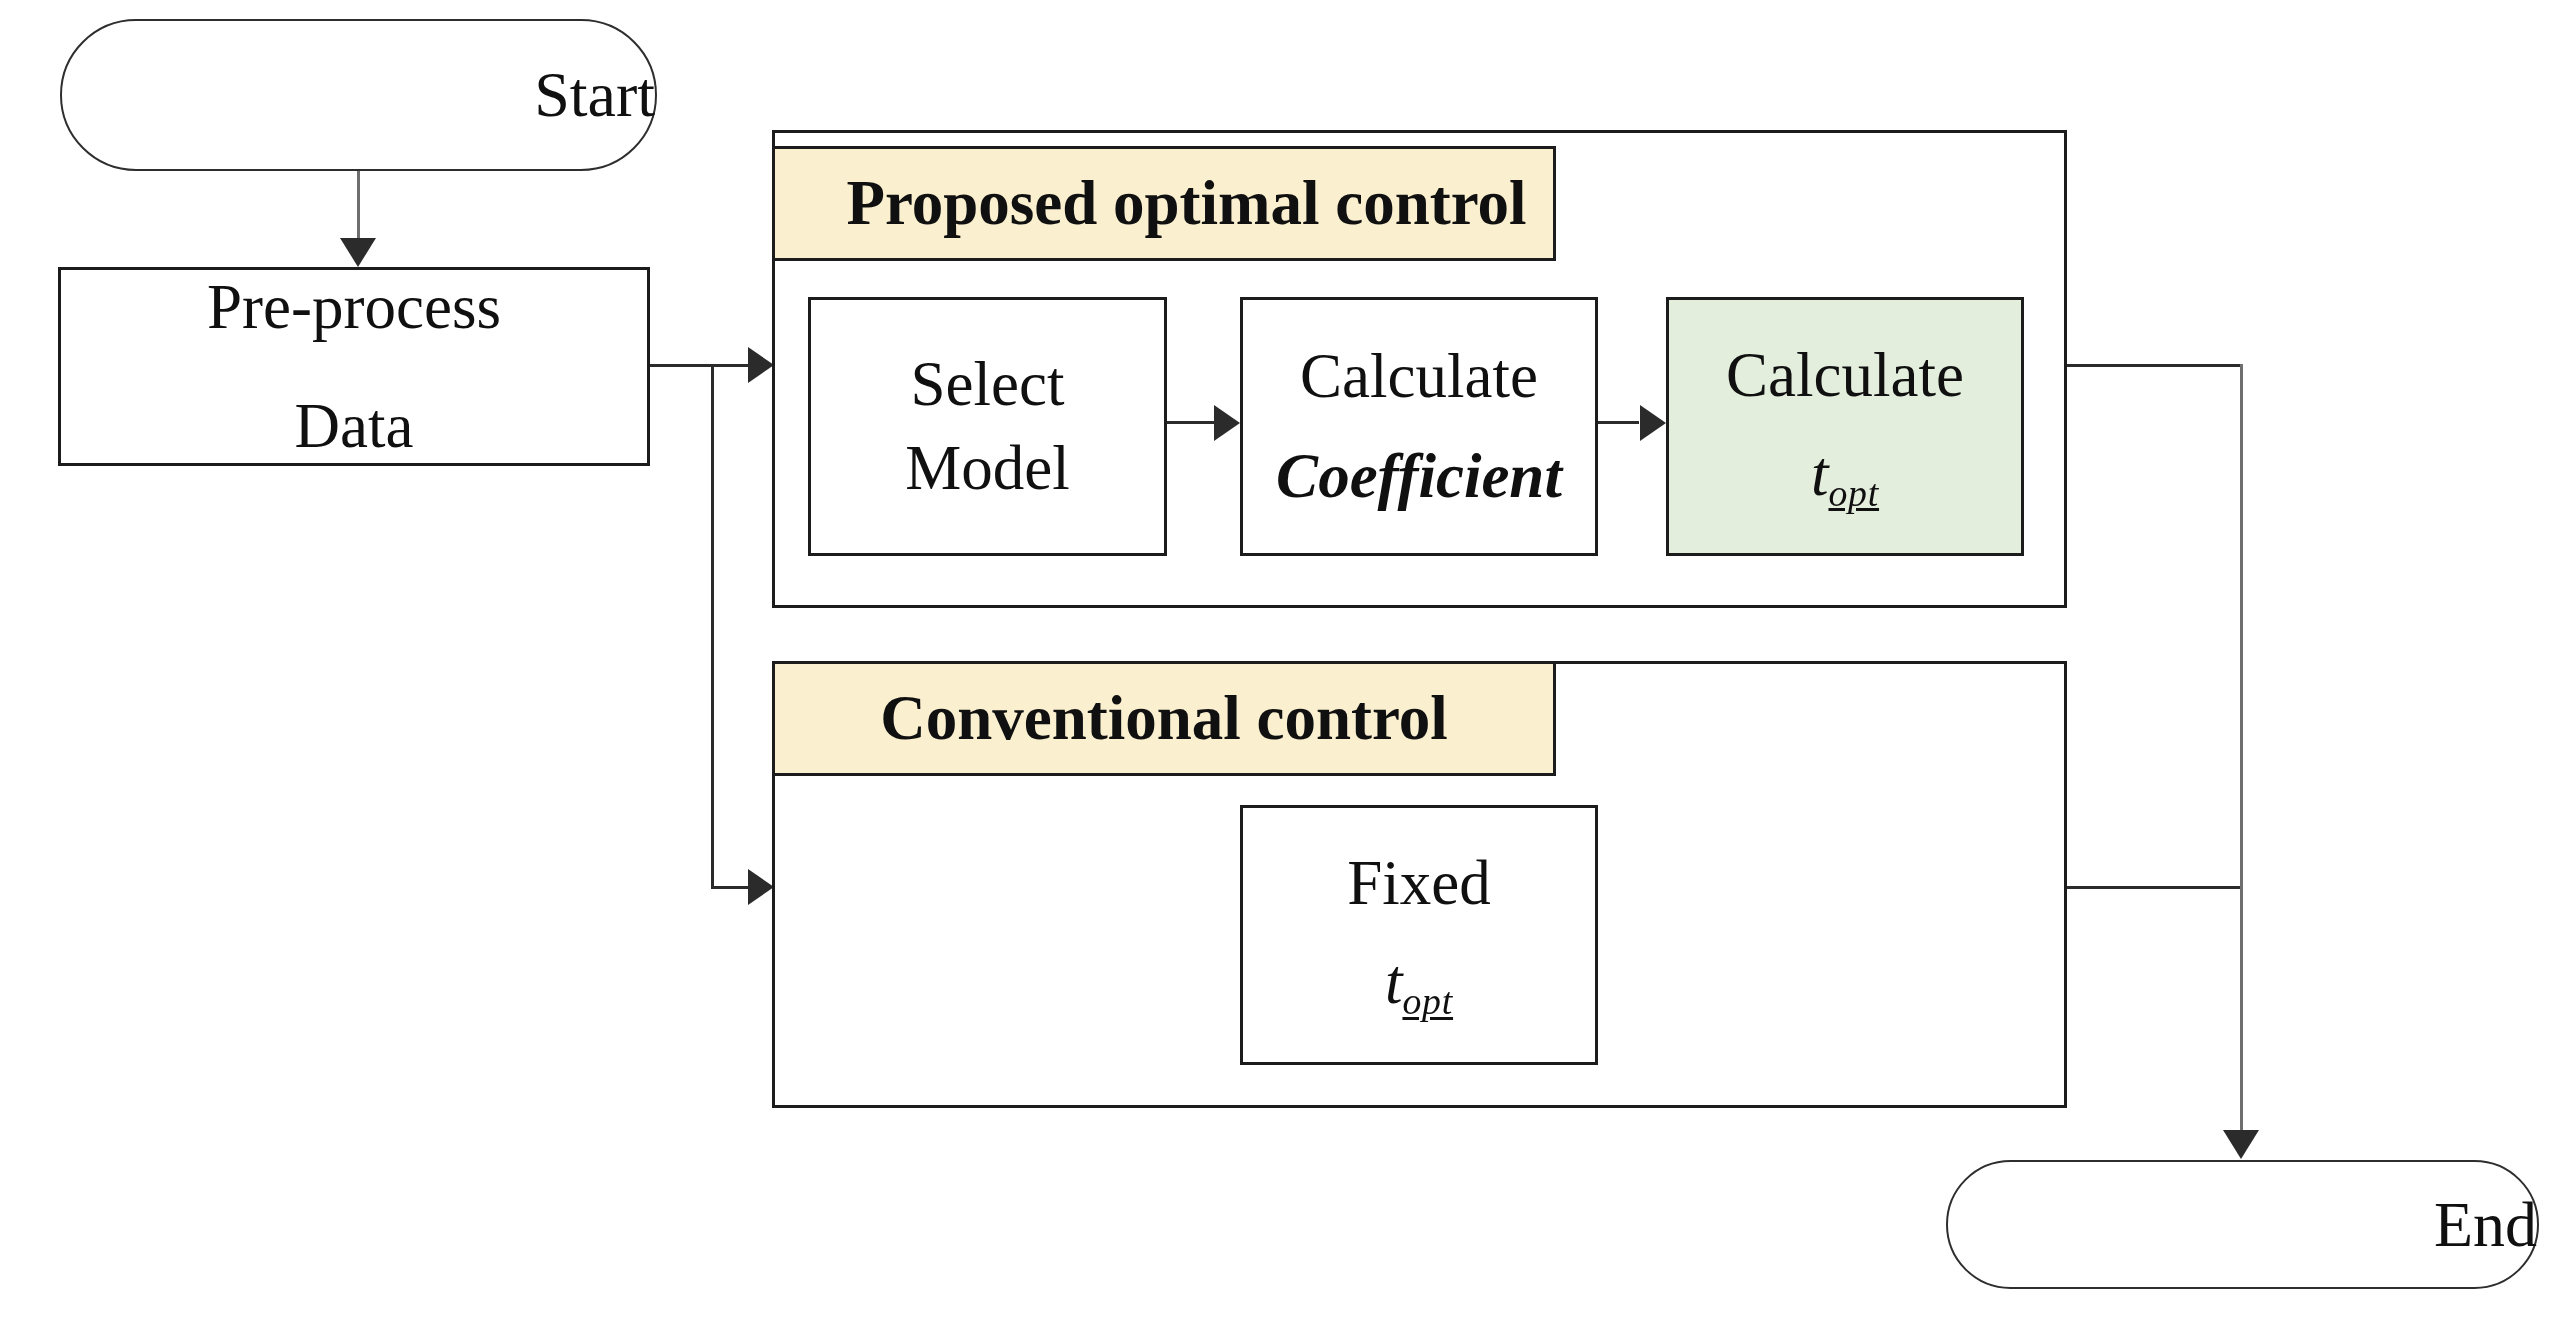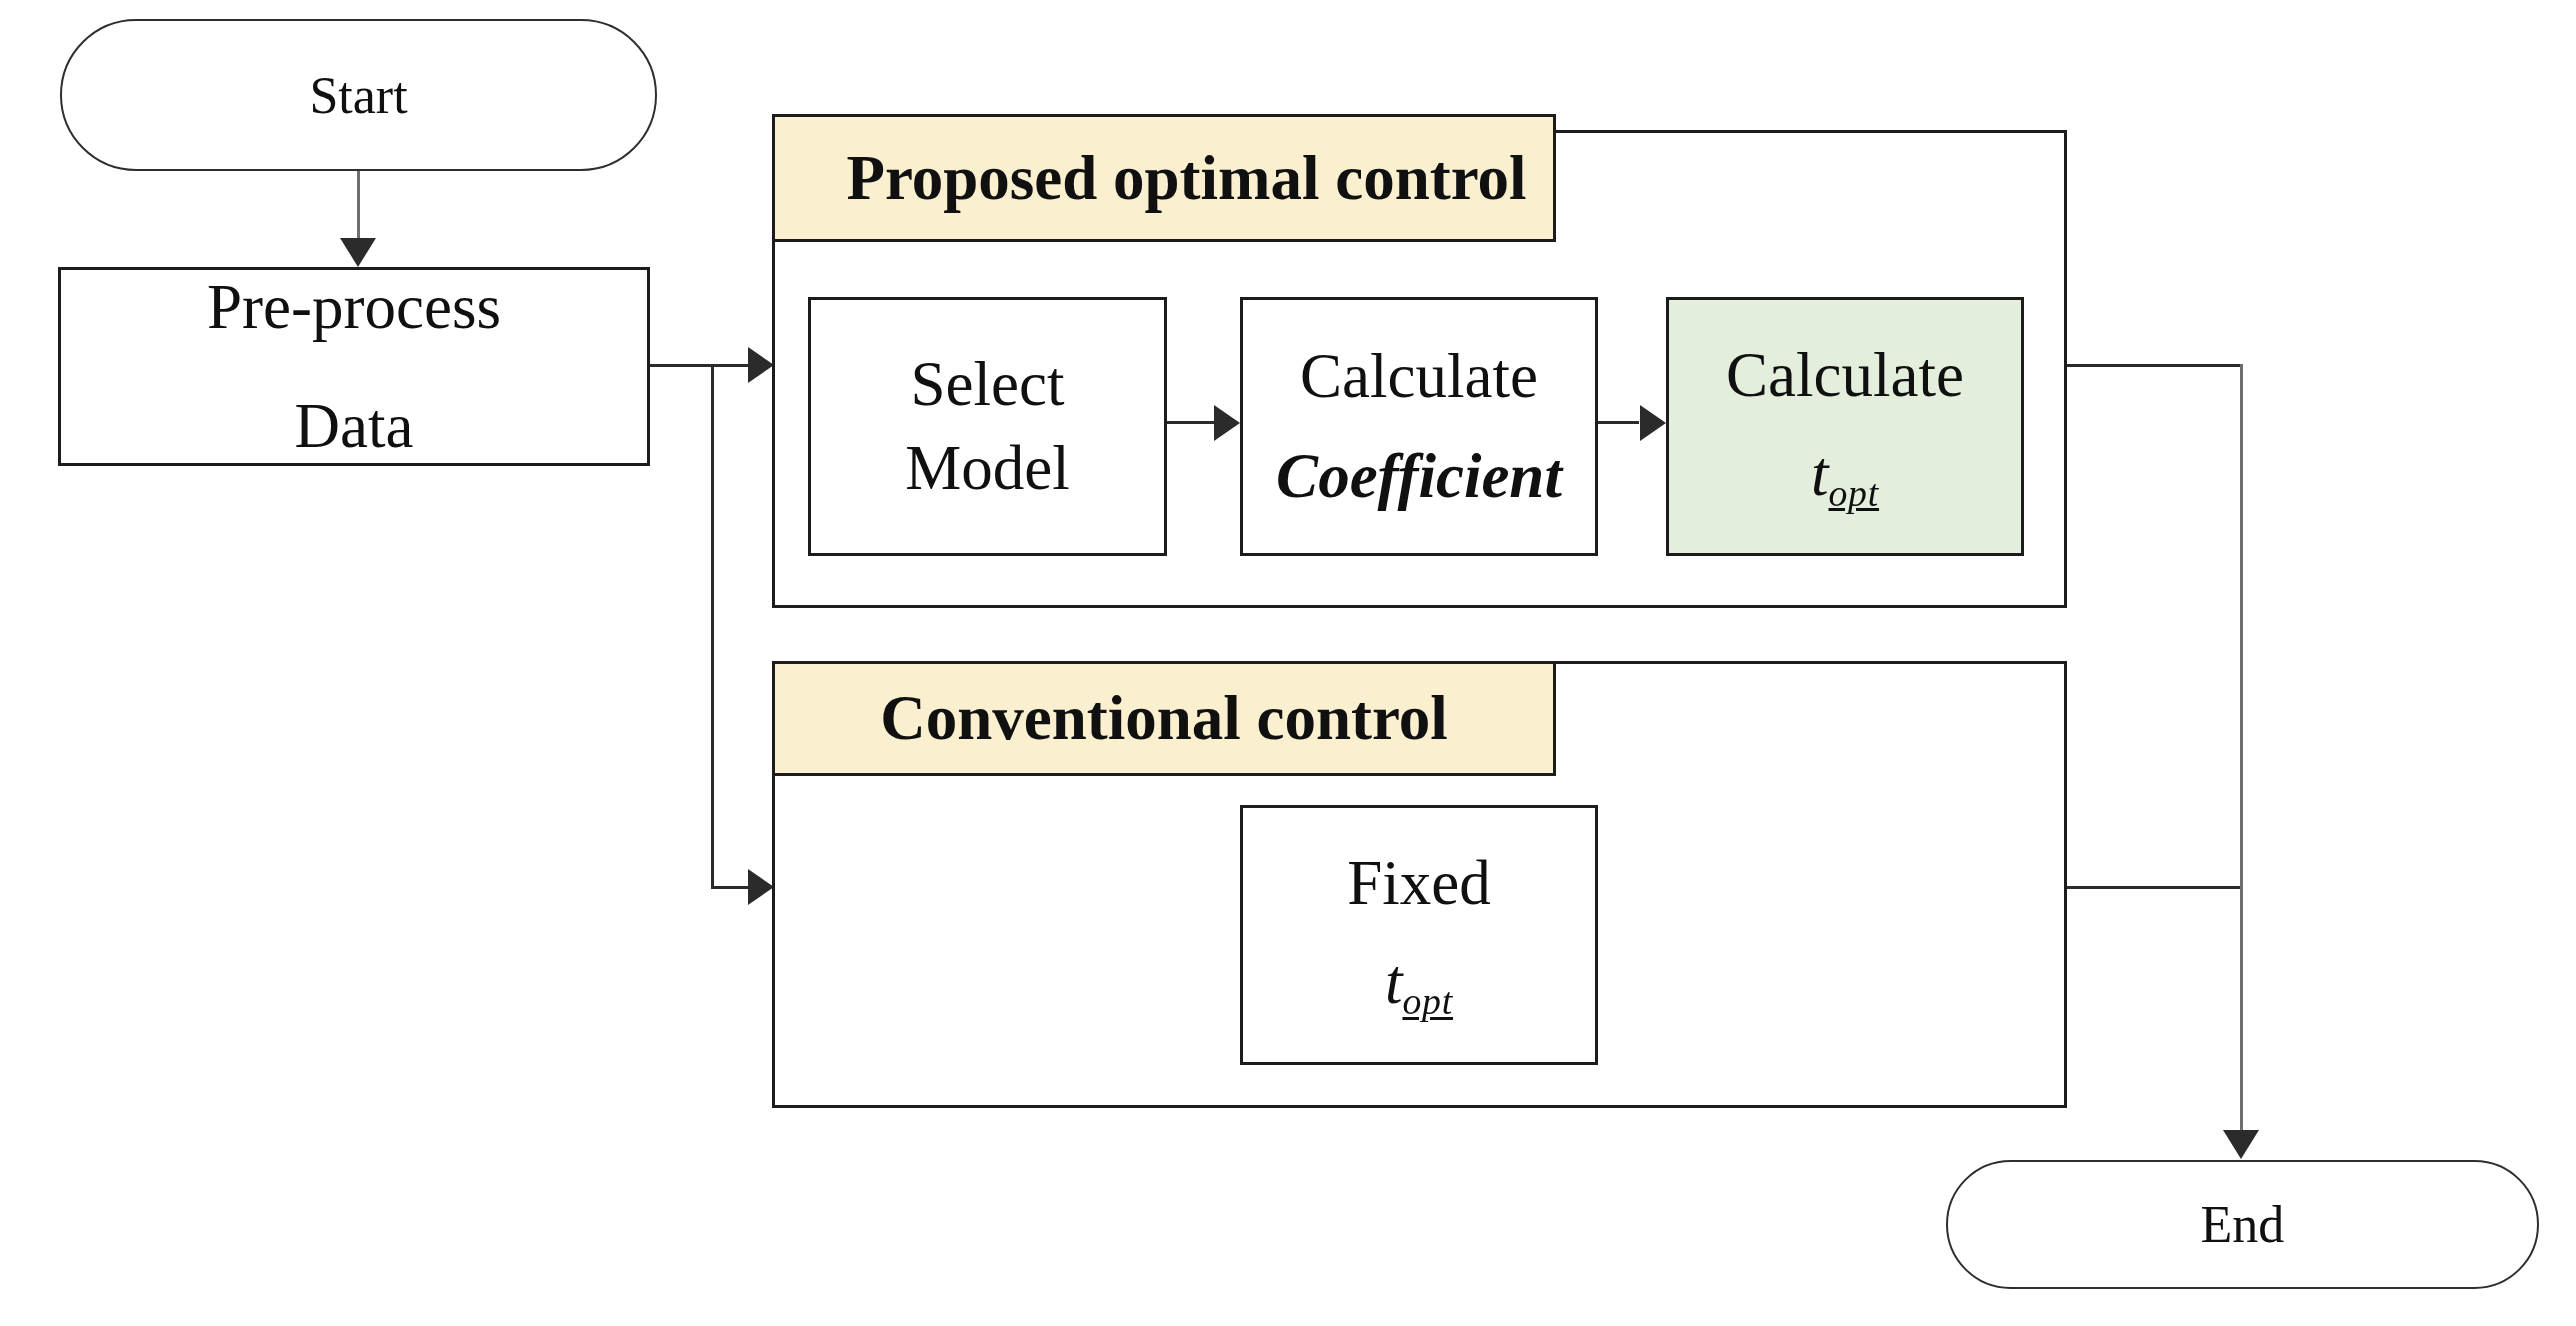--- a/index.html
+++ b/index.html
@@ -17,22 +17,22 @@
     background:#ffffff;
     font-family:"Liberation Serif","DejaVu Serif",serif;
     color:#101010;
     overflow:hidden;
   }
   .abs{position:absolute;box-sizing:border-box;}
   .oval{
     border:2.7px solid #2e2e2e;
     border-radius:684px;
     background:#ffffff;
-    display:flex;align-items:center;justify-content:center;
-    font-size:52px;
+    display:flex;align-items:center;justify-content:flex-end;
+    font-size:64px;
   }
   .node{
     border:3.4px solid var(--border-color);
     background:#ffffff;
     display:flex;flex-direction:column;align-items:center;justify-content:center;
     text-align:center;
     font-size:63px;
     line-height:1.32;
   }
   .container-box{
@@ -83,21 +83,21 @@
     <div>Data</div>
   </div>
 
   <div class="abs hline" style="left:650px;top:364px;width:100px;height:3.4px;"></div>
   <div class="abs arrow-right" style="left:748px;top:347px;"></div>
   <div class="abs vline" style="left:711px;top:364px;width:3.4px;height:525px;"></div>
   <div class="abs hline" style="left:711px;top:886px;width:38px;height:3.4px;"></div>
   <div class="abs arrow-right" style="left:748px;top:869px;"></div>
 
   <div class="abs container-box" style="left:772px;top:130px;width:1295px;height:478px;"></div>
-  <div class="abs section-header" style="left:772px;top:114px;width:784px;height:128px;padding-left:45px;">
+  <div class="abs section-header" style="left:772px;top:146px;width:784px;height:115px;padding-left:45px;">
     <span>Proposed optimal control</span>
   </div>
 
   <div class="abs node" style="left:808px;top:297px;width:359px;height:259px;">
     <div>Select</div>
     <div>Model</div>
   </div>
 
   <div class="abs hline" style="left:1167px;top:421px;width:47px;height:3.4px;"></div>
   <div class="abs arrow-right" style="left:1214px;top:405px;"></div>

